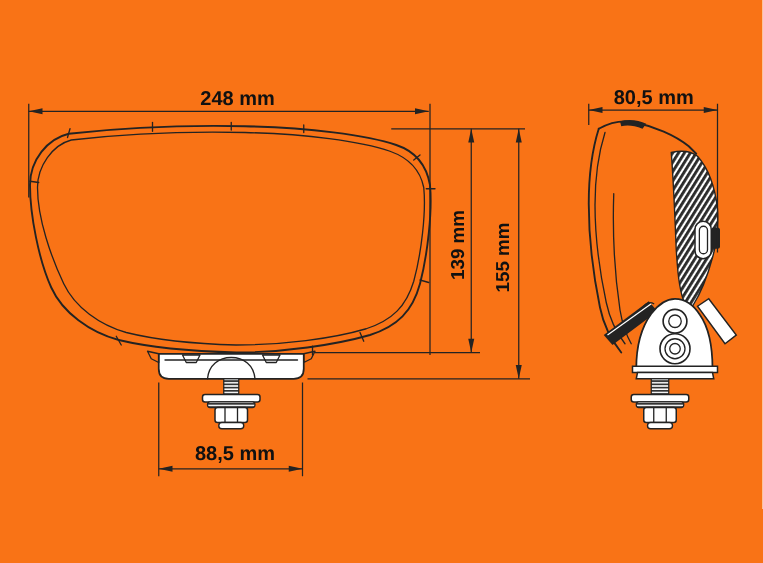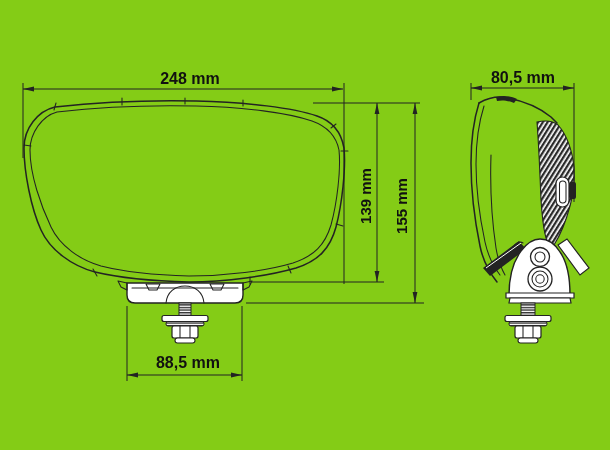--- a/index.html
+++ b/index.html
@@ -1,19 +1,19 @@
 <!DOCTYPE html>
 <html><head>
 <meta charset="utf-8">
 <style>
   html,body{margin:0;padding:0;background:#ffffff;}
   .canvas{
     position:relative;
     width:610px;height:450px;
-    background:#84cc16;
+    background:#f97316;
     font-family:"Liberation Sans", sans-serif;
     overflow:hidden;
   }
   svg{display:block;}
   .outline{fill:none;stroke:#232323;stroke-width:1.5;stroke-linecap:round;stroke-linejoin:round;}
   .thin{fill:none;stroke:#232323;stroke-width:1.05;stroke-linecap:round;stroke-linejoin:round;}
   .dim{stroke:#232323;stroke-width:1;fill:none;}
   .arrow{fill:#232323;stroke:none;}
   .dark{fill:#232323;stroke:none;}
   .whitefill{fill:#ffffff;stroke:#232323;}

